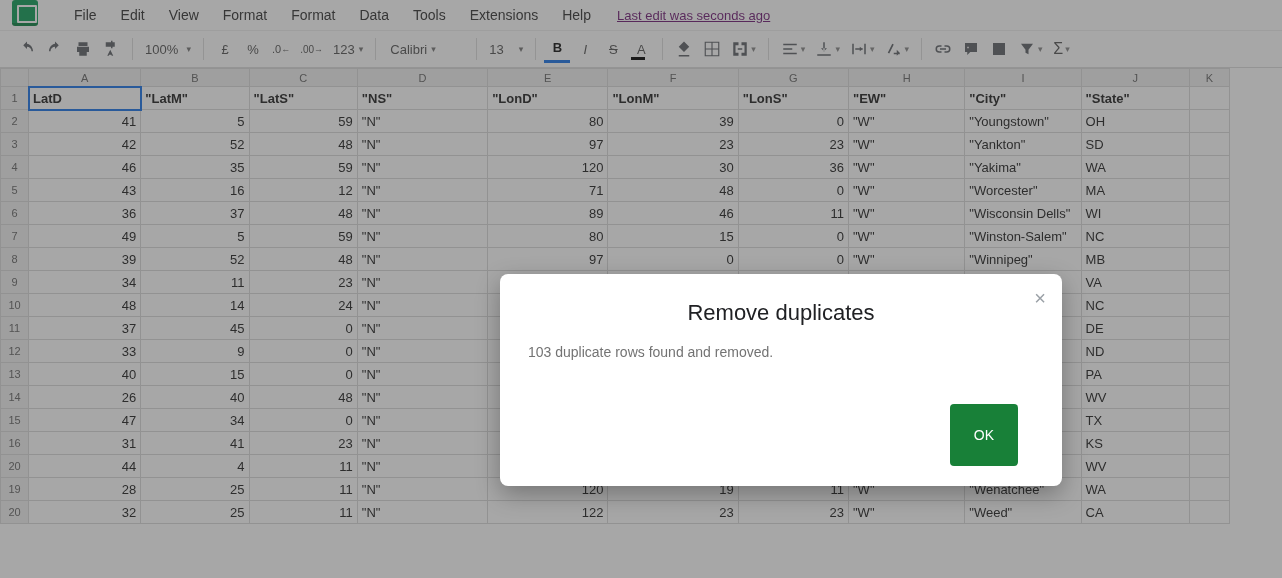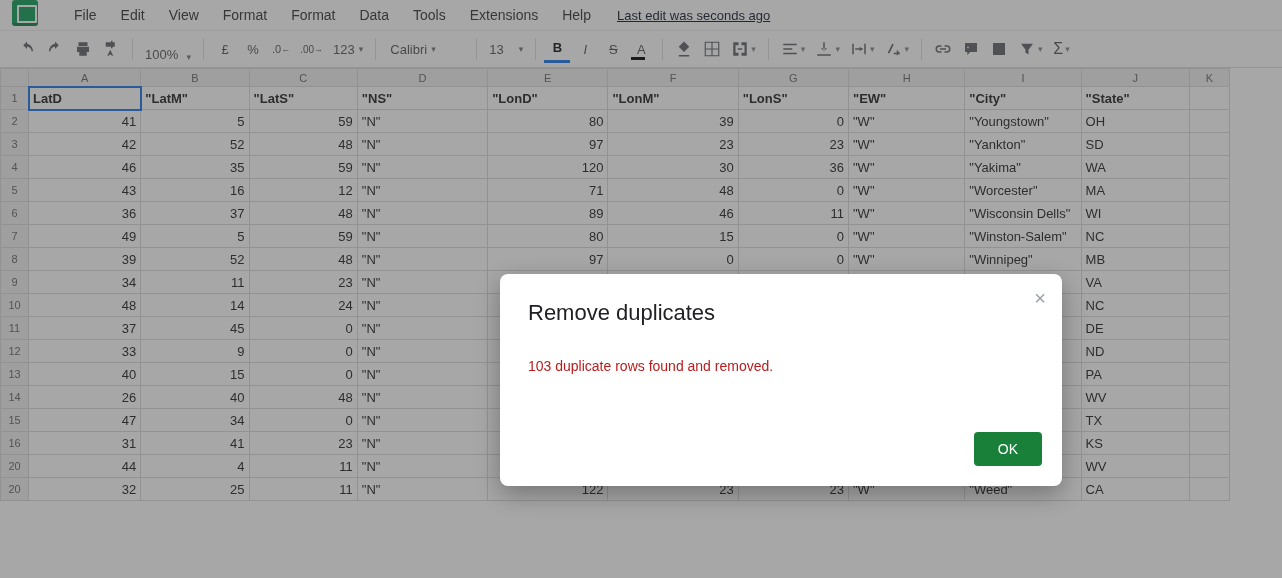--- a/index.html
+++ b/index.html
@@ -31,39 +31,39 @@
     width:26px; height:26px;
     background:#0f9d58; border-radius:3px;
     border-bottom:3px solid #0b8043;
   }
   .sheets-logo::after{
     content:""; position:absolute; left:5px; top:5px;
     width:16px; height:14px; border:2px solid #fff;
     border-radius:1px;
   }
   .menu-item { padding: 4px 10px; cursor:pointer; }
-  .last-edit { color:#0f172a; text-decoration:underline; margin-left:12px; font-size:13px; }
+  .last-edit { color:#701a75; text-decoration:underline; margin-left:12px; font-size:13px; }
   .toolbar {
     display:flex; align-items:center;
     height: 38px;
     padding-left: 14px;
     gap: 2px;
     border-top:1px solid #eee;
     border-bottom:1px solid #ddd;
     color:#555;
     font-size:13px;
   }
   .tbtn {
     min-width:26px; height:26px;
     display:flex; align-items:center; justify-content:center;
     padding:0 4px; cursor:pointer;
     font-family: "Segoe UI", Arial, sans-serif;
   }
   .sep { width:1px; height:22px; background:#ddd; margin:0 6px; }
-  .zoom { width:54px; display:flex; align-items:flex-end; justify-content:space-between; padding:0 4px;}
+  .zoom { width:54px; display:flex; align-items:center; justify-content:space-between; padding:0 4px;}
   .fontbox { width:84px; display:flex; align-items:center; justify-content:flex-start; padding:0 6px;}
   .sizebox { width:42px; display:flex; align-items:center; justify-content:space-between; padding:0 4px;}
   .drop::after{ content:"▾"; font-size:9px; color:#777; margin-left:4px;}
   .bold { font-weight:bold; color:#111; border-bottom:3px solid #1a73e8; height:28px;}
   .color-A { position:relative;}
   .color-A .uline{ position:absolute; bottom:2px; left:3px; width:14px; height:3px; background:#000;}
   .dd-caret{ font-size:9px; color:#888; margin-left:2px;}
   .svgicon{ width:18px; height:18px; display:block;}
   .grid-wrap {
     position:relative;
@@ -132,32 +132,32 @@
     position:absolute;
     left:500px; top:274px;
     width:562px; height:212px;
     background:#fff;
     border-radius:8px;
     box-shadow:0 8px 24px rgba(0,0,0,0.3);
     z-index:100;
     padding:26px 28px 20px 28px;
     font-family: "Google Sans", Arial, sans-serif;
   }
-  .modal h2{ font-size:22px; font-weight:400; color:#202124; margin-bottom:32px;}
-  .modal p{ font-size:14px; color:#b91c1c; margin-bottom:18px;}
+  .modal h2{ font-size:22px; font-weight:400; color:#202124; margin-bottom:18px;text-align:center;}
+  .modal p{ font-size:14px; color:#737373; margin-bottom:18px;}
   .modal .close{
     position:absolute; right:16px; top:14px;
     font-size:20px; color:#9aa0a6; cursor:pointer; line-height:1;
   }
   .modal .ok{
-    position:absolute; right:20px; bottom:20px;
+    position:absolute; right:44px; bottom:20px;
     background:#188038; color:#fff;
     border:none; border-radius:4px;
     font-size:14px; font-weight:500;
-    padding:9px 24px; cursor:pointer;
+    padding:23px 24px; cursor:pointer;
   }
 </style>
 </head>
 <body>
 
 <div class="sheets-logo"></div>
 
 <div class="menubar">
   <span class="menu-item">File</span>
   <span class="menu-item">Edit</span>
@@ -558,20 +558,34 @@
           <td class="txt">"N"</td>
           <td class="num">69</td>
           <td class="num">49</td>
           <td class="num">22</td>
           <td class="txt">"W"</td>
           <td class="txt">"Wheeling"</td>
           <td class="txt">WV</td>
           <td></td>
         </tr>
         <tr>
+          <th class="rowhdr">19</th>
+          <td class="num">28</td>
+          <td class="num">25</td>
+          <td class="num">11</td>
+          <td class="txt">"N"</td>
+          <td class="num">120</td>
+          <td class="num">19</td>
+          <td class="num">11</td>
+          <td class="txt">"W"</td>
+          <td class="txt">"Wenatchee"</td>
+          <td class="txt">WA</td>
+          <td></td>
+        </tr>
+        <tr>
           <th class="rowhdr">20</th>
           <td class="num">32</td>
           <td class="num">25</td>
           <td class="num">11</td>
           <td class="txt">"N"</td>
           <td class="num">122</td>
           <td class="num">23</td>
           <td class="num">23</td>
           <td class="txt">"W"</td>
           <td class="txt">"Weed"</td>

